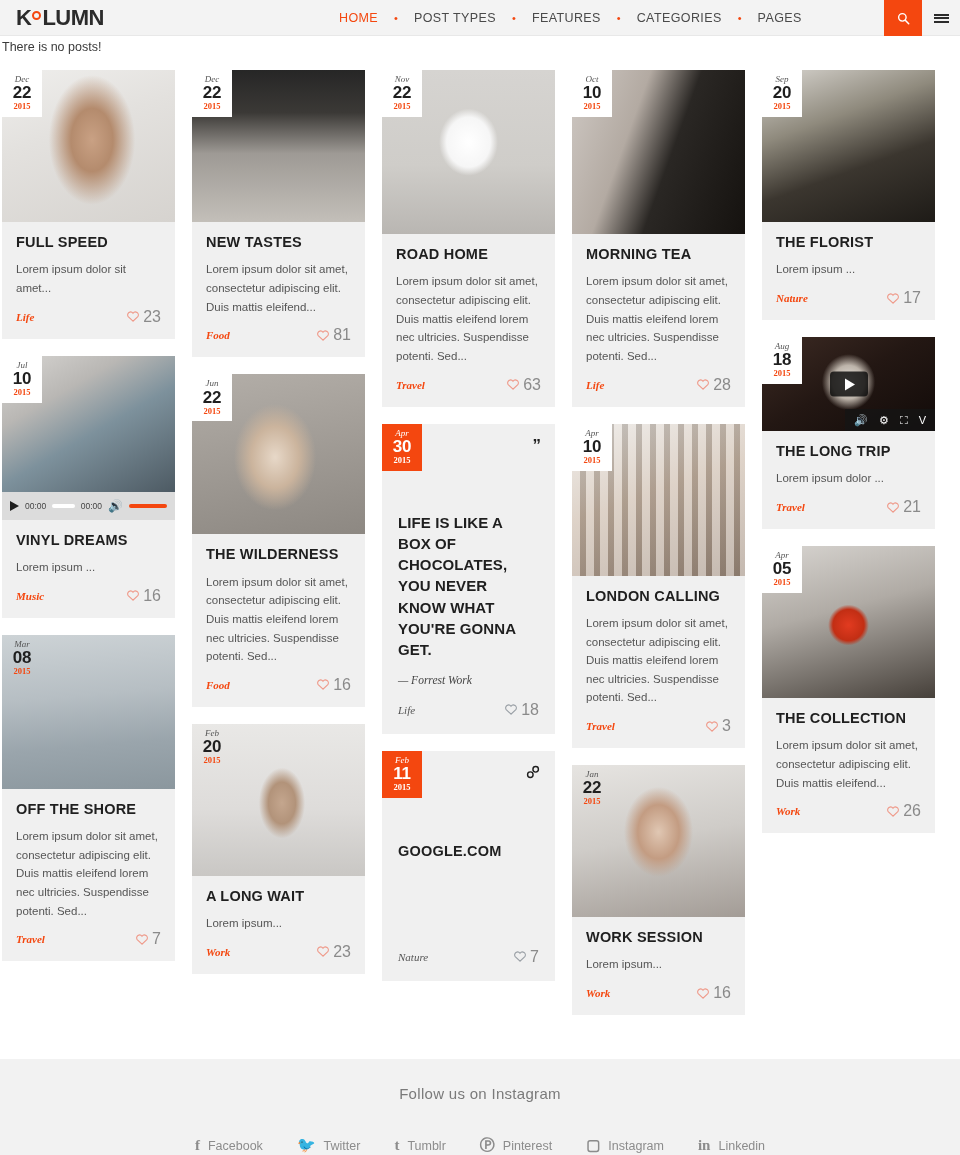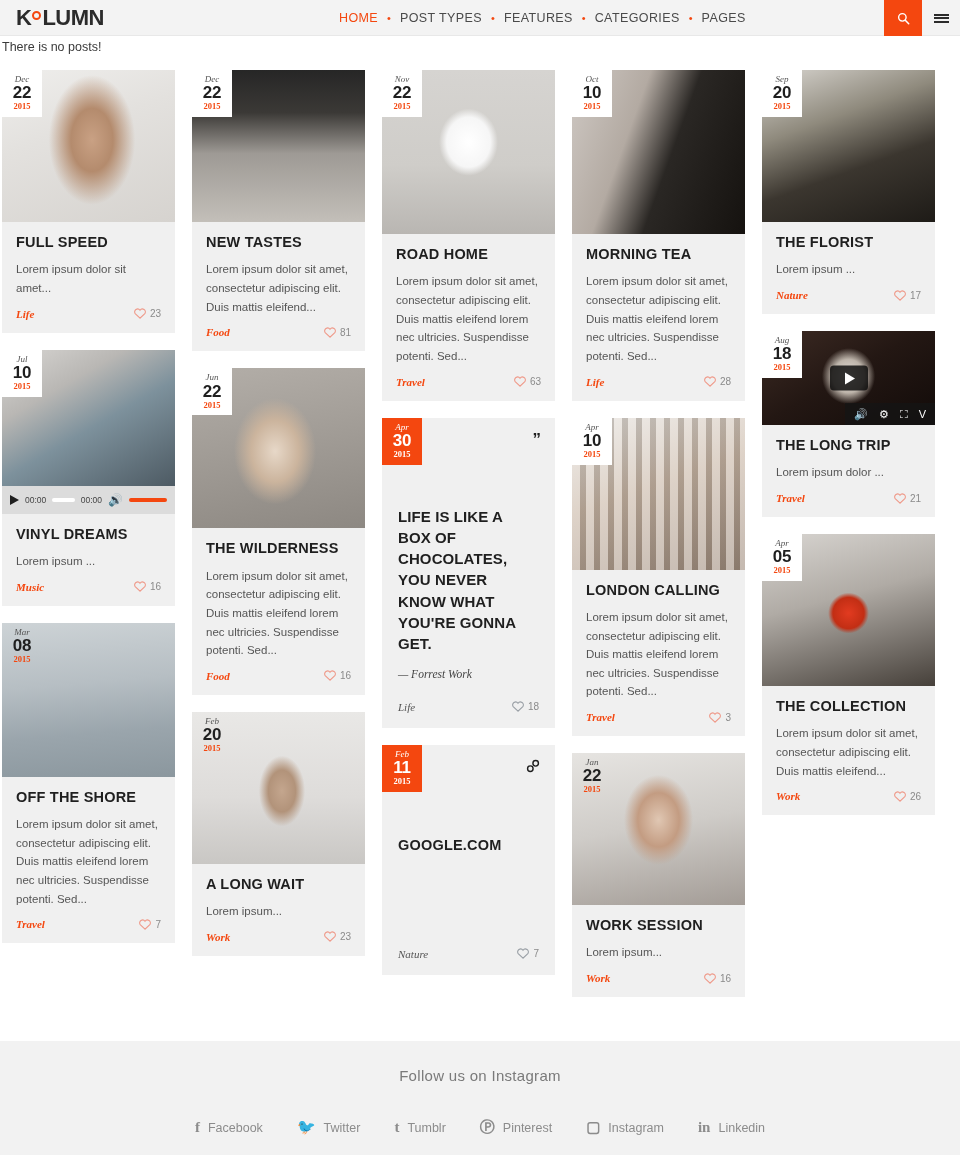--- a/index.html
+++ b/index.html
@@ -35,21 +35,21 @@
     border: 2.5px solid #f4470f;
     border-radius: 50%;
     display: inline-block;
     margin: 0 1px 5px 1px;
   }
   .nav {
     position: absolute;
     left: 330px;
     display: flex;
     align-items: center;
-    gap: 0;
+    gap: 7px;
   }
   .nav a {
     font-size: 12.5px;
     letter-spacing: 0.4px;
     color: #4a4a4a;
     text-decoration: none;
     padding: 0 9px;
     font-weight: 500;
   }
   .nav a.active { color: #f4470f; }
@@ -176,21 +176,21 @@
     font-size: 11px;
     font-style: italic;
     font-family: "Liberation Serif", serif;
     color: #f4470f;
     font-weight: bold;
   }
   .likes {
     display: flex;
     align-items: center;
     gap: 4px;
-    font-size: 10px;
+    font-size: 16px;
     color: #8a8a8a;
   }
 
   
   .ph-fullspeed  { height: 152px; background:
       radial-gradient(ellipse 60px 90px at 52% 46%, #c9a184 0%, #b48b6d 35%, rgba(180,139,109,0) 72%),
       linear-gradient(160deg,#efeeec 0%,#e3e1de 40%,#d6d3cf 100%); }
   .ph-newtastes  { height: 152px; background:
       linear-gradient(180deg,#262626 0%,#3b3936 28%,#9e9a95 55%,#c3bfb9 100%); }
   .ph-roadhome   { height: 164px; background:

